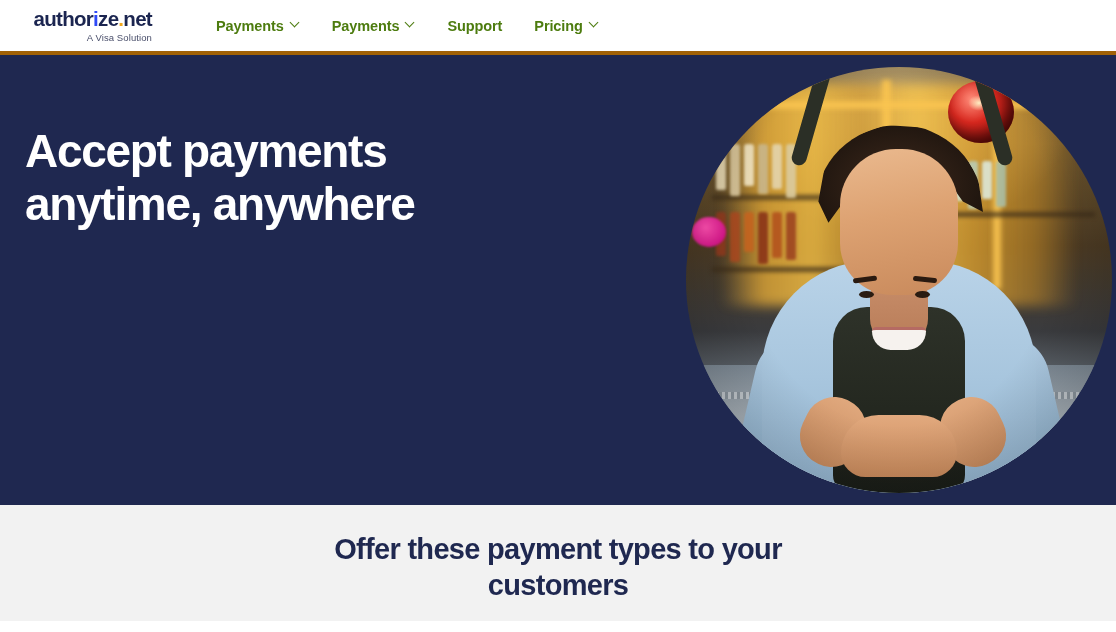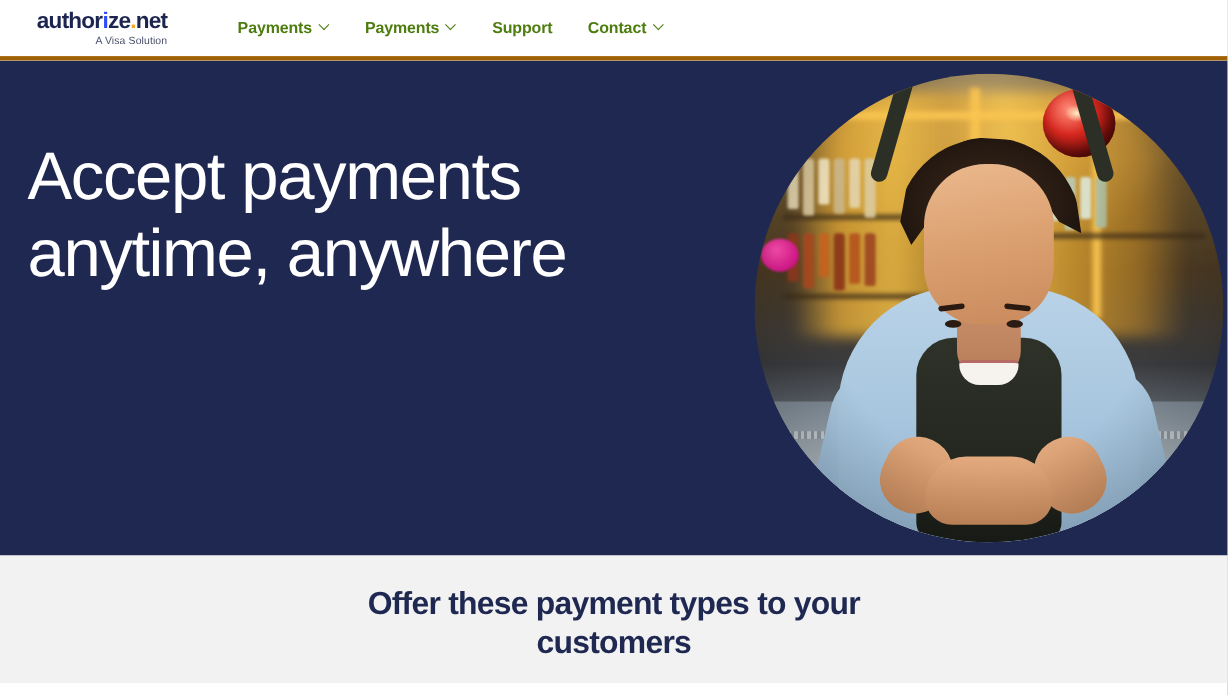--- a/index.html
+++ b/index.html
@@ -149,23 +149,23 @@
   }
 
   .hero-text {
     position: absolute;
     left: 25px;
     top: 70px;
     width: 600px;
   }
 
   .hero-title {
-    font-size: 61px;
+    font-size: 46px;
     line-height: 1.15;
-    font-weight: 400;
+    font-weight: 700;
     color: #ffffff;
     letter-spacing: -1.3px;
     white-space: pre-line;
   }
 
   .hero-sub {
     margin-top: 27px;
     font-size: 16px;
     line-height: 1.55;
     color: #f0f1f6;
@@ -484,21 +484,21 @@
         <span class="chev"></span>
       </button>
       <button class="nav-item">
         <span>Payments</span>
         <span class="chev"></span>
       </button>
       <button class="nav-item">
         <span>Support</span>
       </button>
       <button class="nav-item">
-        <span>Contact</span>
+        <span>Pricing</span>
         <span class="chev"></span>
       </button>
     </nav>
 
   </header>
 
   <section class="hero">
 
     <div class="hero-text">
       <h1 class="hero-title">Accept payments

